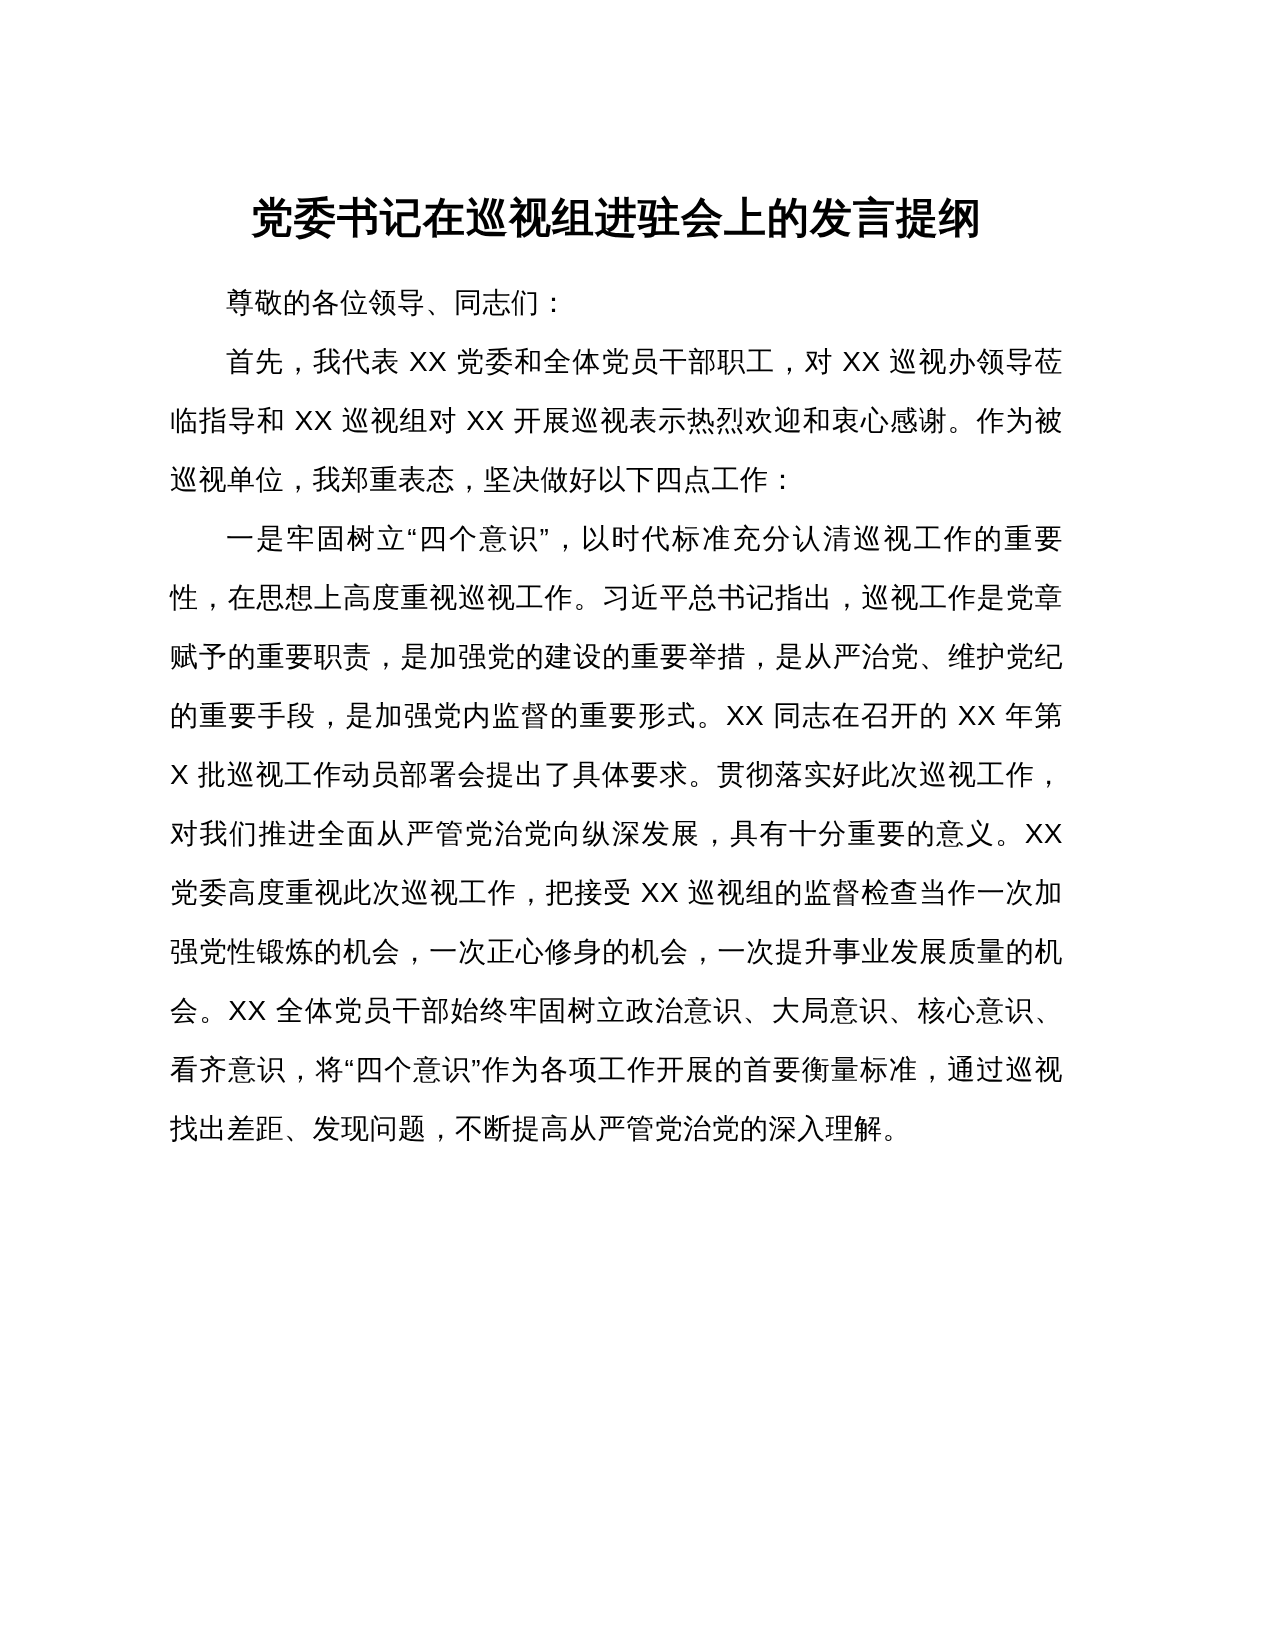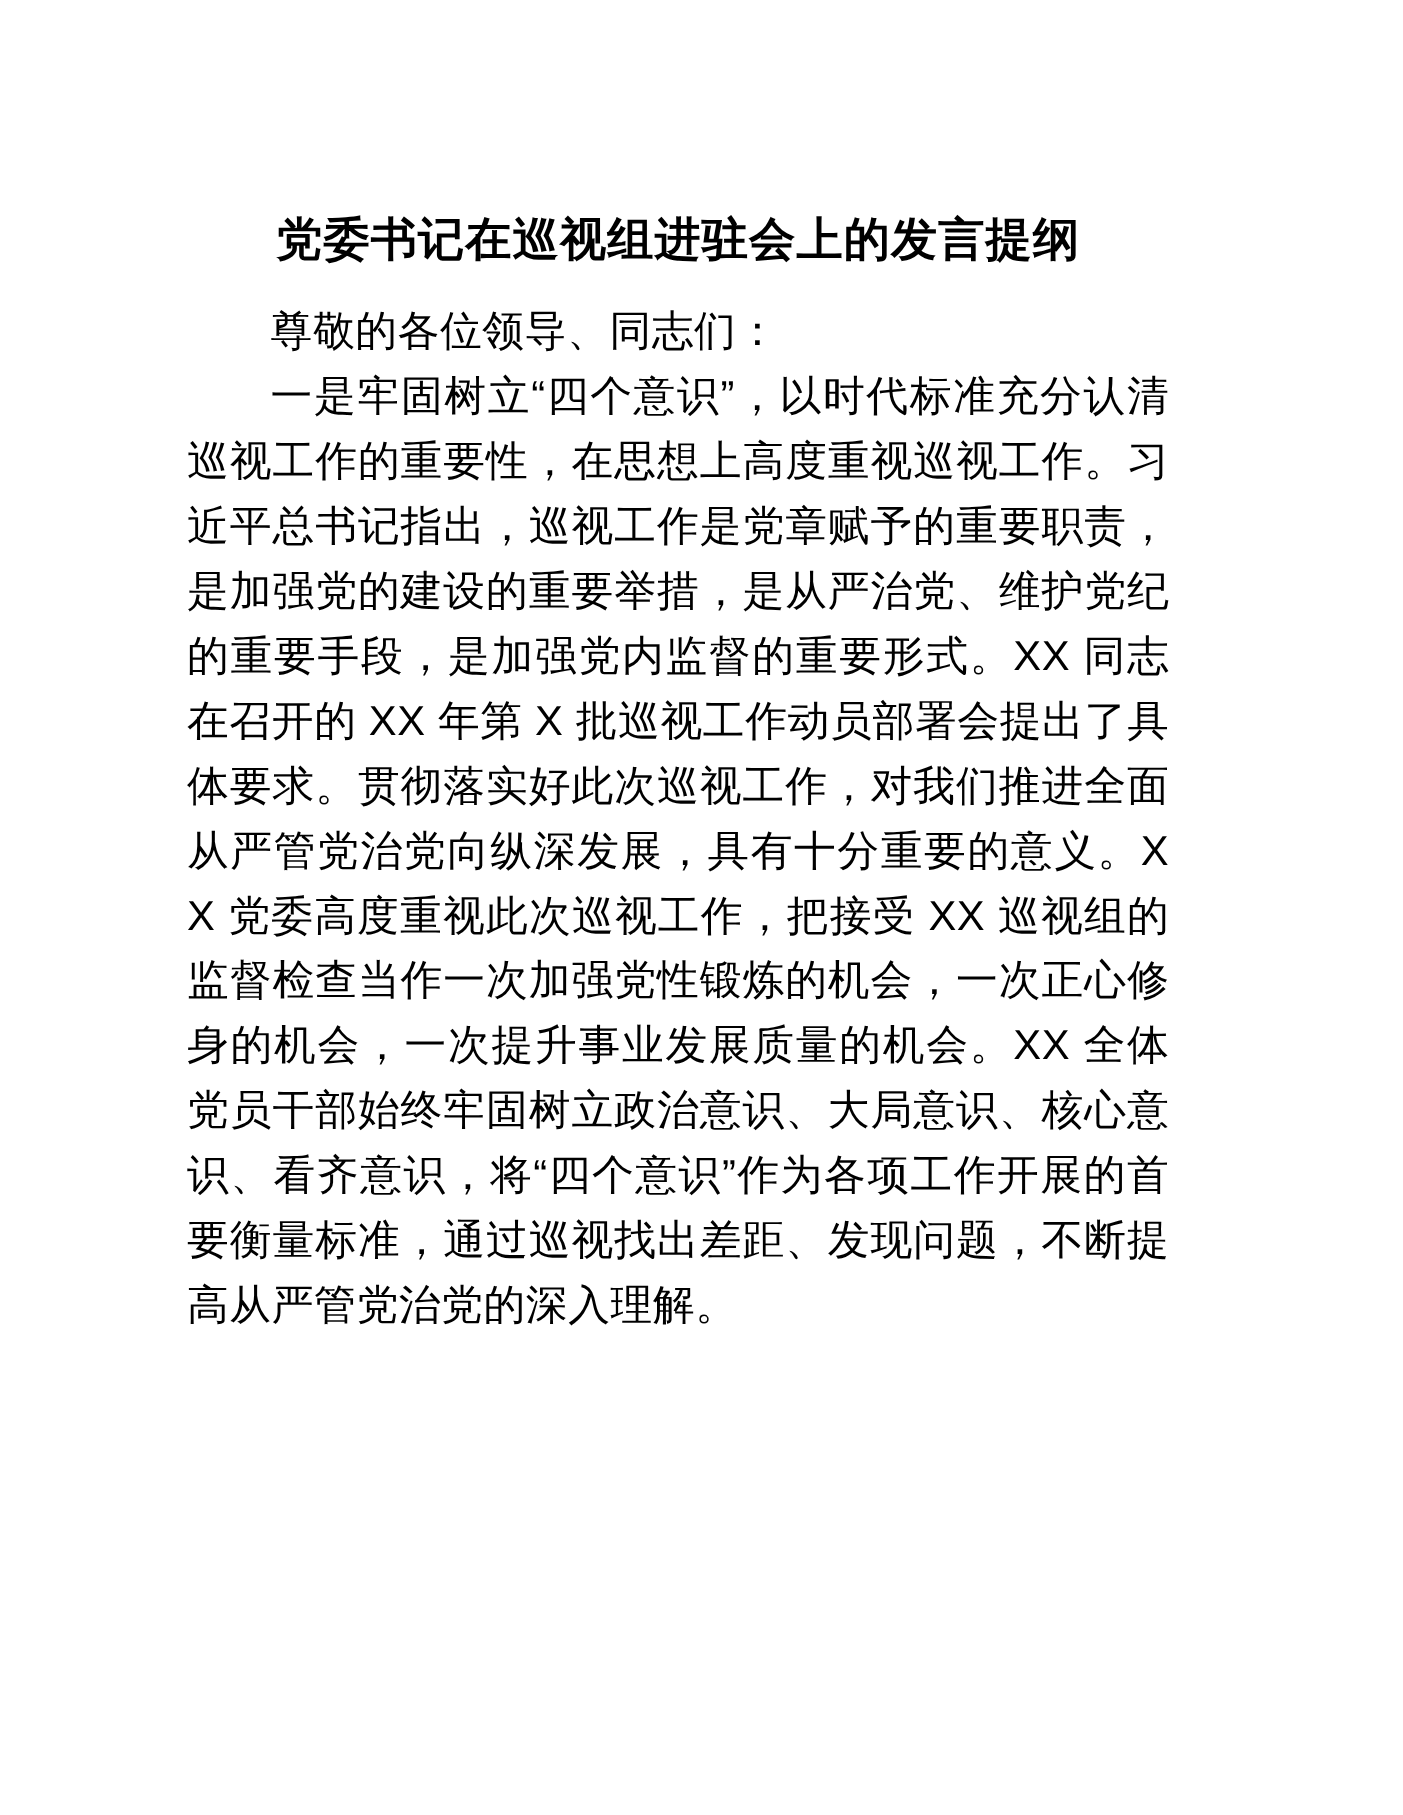--- a/index.html
+++ b/index.html
@@ -19,33 +19,34 @@
   }
   .doc-title {
     font-size: 42px;
     font-weight: bold;
     text-align: center;
     line-height: 1.35;
     letter-spacing: 1px;
     margin-bottom: 26px;
   }
   .doc-para {
-    font-size: 38px;
+    font-size: 28px;
     line-height: 59px;
     text-align: justify;
     text-justify: inter-ideograph;
     text-indent: 2em;
     letter-spacing: 0.5px;
     word-break: break-all;
   }
 </style>
 </head>
 <body>
 
 <div class="page">
   <h1 class="doc-title">党委书记在巡视组进驻会上的发言提纲</h1>
 
   <p class="doc-para">尊敬的各位领导、同志们：</p>
 
+  <p class="doc-para">首先，我代表 XX 党委和全体党员干部职工，对 XX 巡视办领导莅临指导和 XX 巡视组对 XX 开展巡视表示热烈欢迎和衷心感谢。作为被巡视单位，我郑重表态，坚决做好以下四点工作：</p>
 
   <p class="doc-para">一是牢固树立“四个意识”，以时代标准充分认清巡视工作的重要性，在思想上高度重视巡视工作。习近平总书记指出，巡视工作是党章赋予的重要职责，是加强党的建设的重要举措，是从严治党、维护党纪的重要手段，是加强党内监督的重要形式。XX 同志在召开的 XX 年第 X 批巡视工作动员部署会提出了具体要求。贯彻落实好此次巡视工作，对我们推进全面从严管党治党向纵深发展，具有十分重要的意义。XX 党委高度重视此次巡视工作，把接受 XX 巡视组的监督检查当作一次加强党性锻炼的机会，一次正心修身的机会，一次提升事业发展质量的机会。XX 全体党员干部始终牢固树立政治意识、大局意识、核心意识、看齐意识，将“四个意识”作为各项工作开展的首要衡量标准，通过巡视找出差距、发现问题，不断提高从严管党治党的深入理解。</p>
 
 </div>
 
 </body></html>

